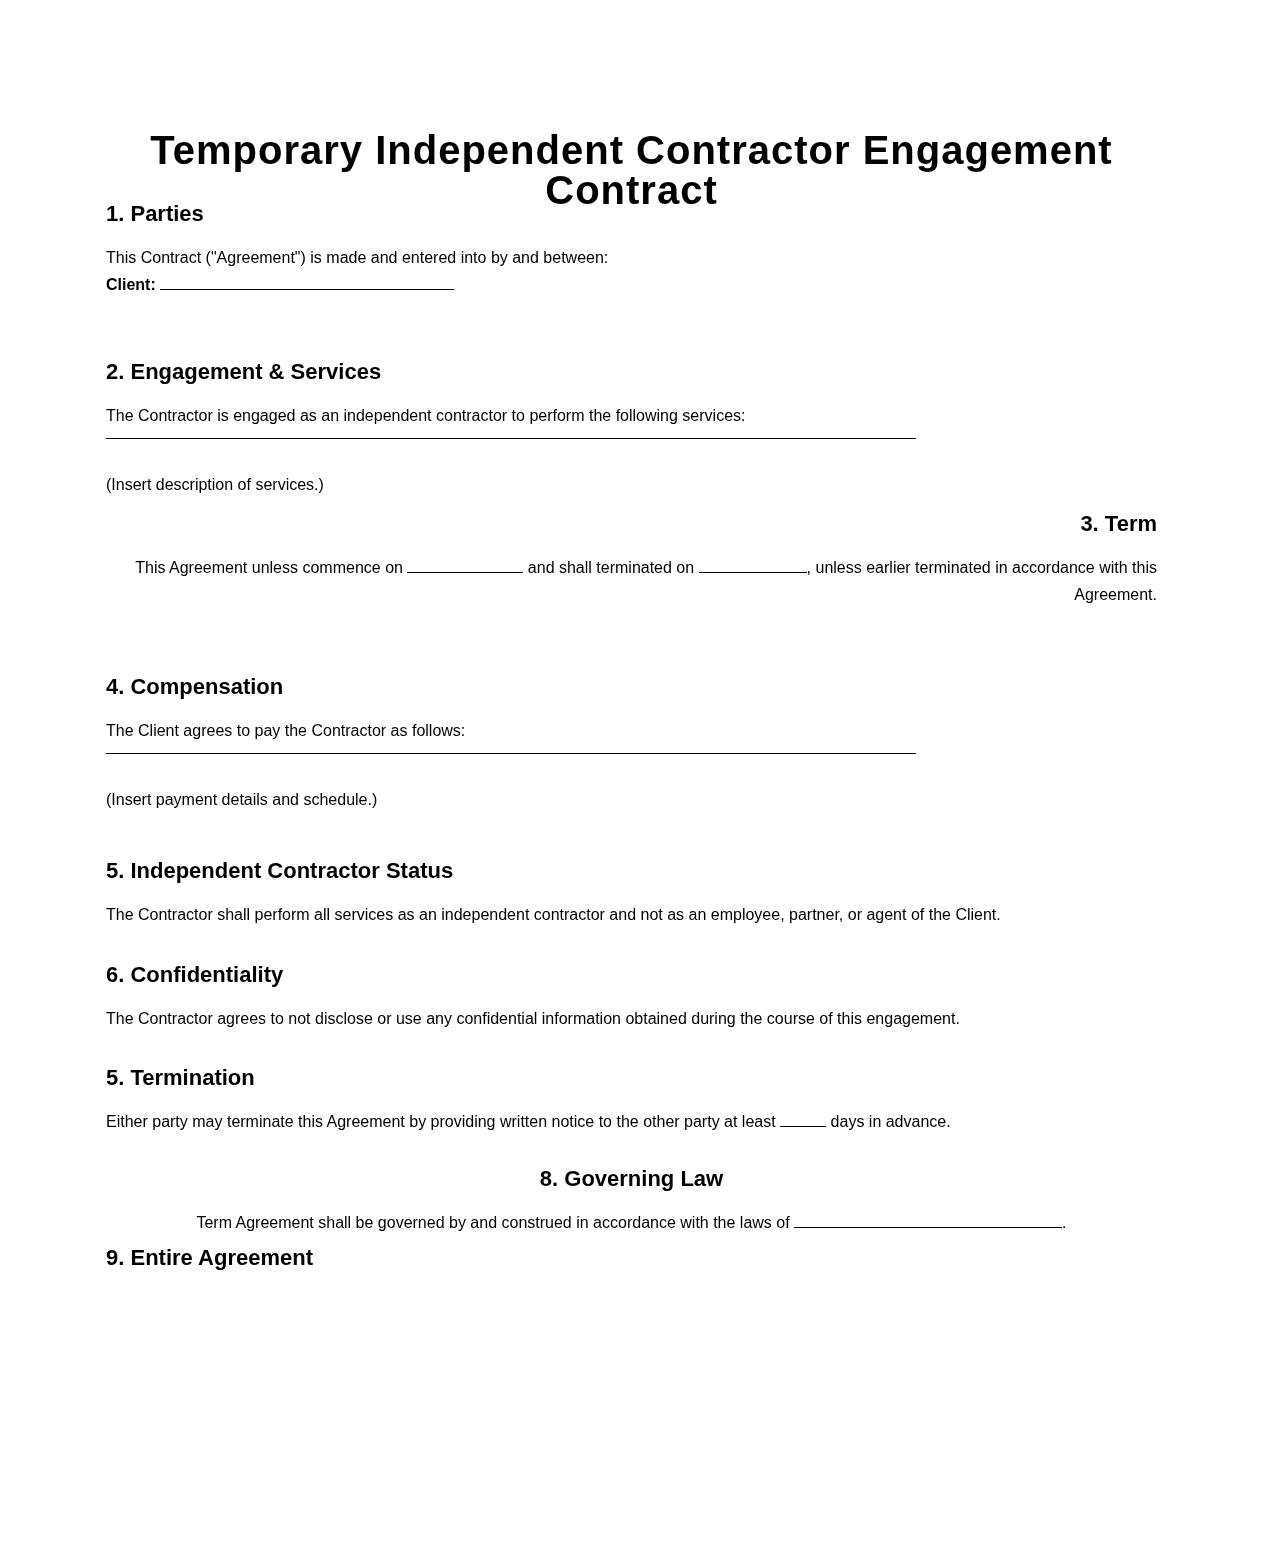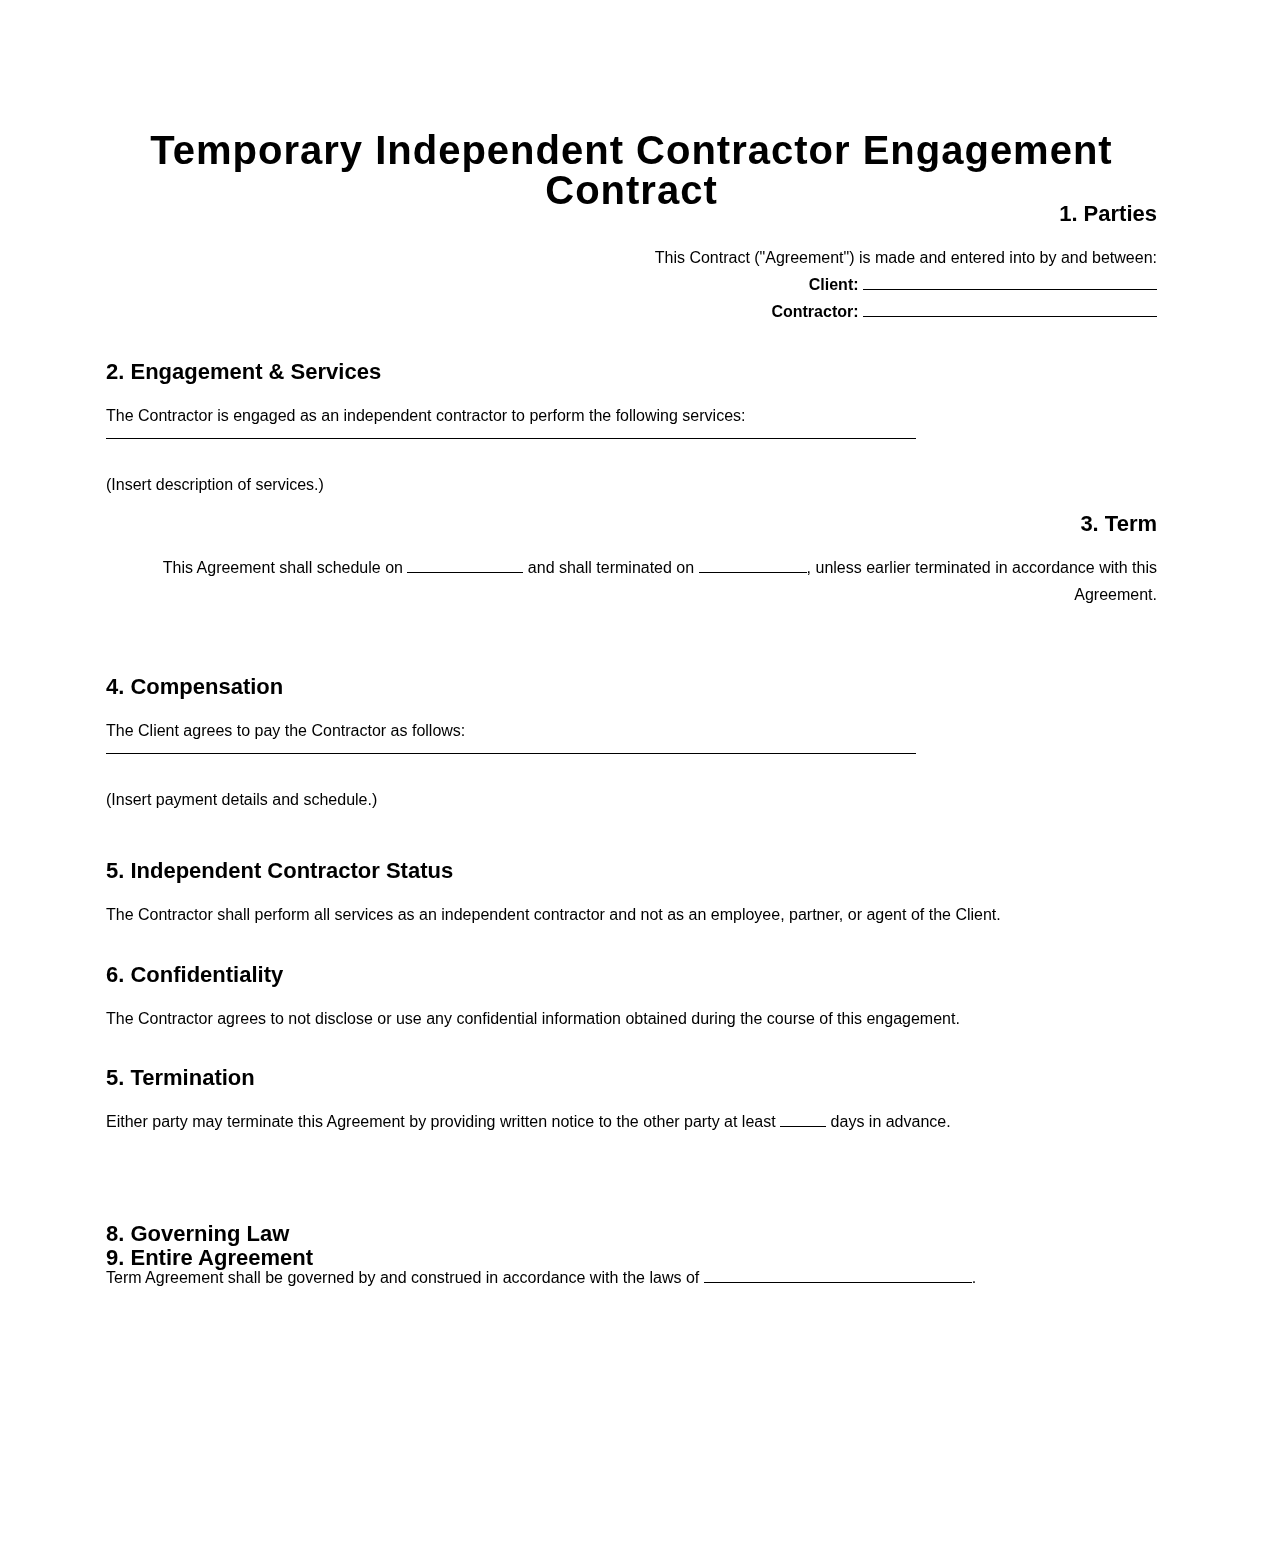--- a/index.html
+++ b/index.html
@@ -12,37 +12,36 @@
   .full-line { border-bottom: 1px solid #000; width: 810px; height: 1px; }
   .label { font-weight: bold; }
   .sec { position: absolute; left: 106px; right: 106px; }
 </style>
 </head>
 <body>
 
 <div class="page">
   <h1>Temporary Independent Contractor Engagement Contract</h1>
 
-  <div class="sec" style="top:200px;text-align:right;">
+  <div class="sec" style="top:200px;">
     <h2>1. Parties</h2>
     <p style="margin-top:16px;">This Contract ("Agreement") is made and entered into by and between:</p>
     <p><span class="label">Client:</span> <span class="line" style="width:294px;"></span></p>
-    <p><span class="label">Contractor:</span> <span class="line" style="width:294px;"></span></p>
   </div>
 
   <div class="sec" style="top:358px;">
     <h2>2. Engagement &amp; Services</h2>
     <p style="margin-top:16px;">The Contractor is engaged as an independent contractor to perform the following services:</p>
     <div class="full-line" style="margin-top:8px;"></div>
     <p style="margin-top:32px;">(Insert description of services.)</p>
   </div>
 
   <div class="sec" style="top:510px;text-align:right;">
     <h2>3. Term</h2>
-    <p style="margin-top:16px;"><span>This Agreement shall schedule on</span> <span class="line" style="width:116px;"></span> <span>and shall terminated on</span> <span class="line" style="width:108px;"></span><span>, unless earlier terminated in accordance with this Agreement.</span></p>
+    <p style="margin-top:16px;"><span>This Agreement unless commence on</span> <span class="line" style="width:116px;"></span> <span>and shall terminated on</span> <span class="line" style="width:108px;"></span><span>, unless earlier terminated in accordance with this Agreement.</span></p>
   </div>
 
   <div class="sec" style="top:673px;">
     <h2>4. Compensation</h2>
     <p style="margin-top:16px;">The Client agrees to pay the Contractor as follows:</p>
     <div class="full-line" style="margin-top:8px;"></div>
     <p style="margin-top:32px;">(Insert payment details and schedule.)</p>
   </div>
 
   <div class="sec" style="top:857px;">
@@ -53,21 +52,21 @@
   <div class="sec" style="top:961px;">
     <h2>6. Confidentiality</h2>
     <p style="margin-top:16px;">The Contractor agrees to not disclose or use any confidential information obtained during the course of this engagement.</p>
   </div>
 
   <div class="sec" style="top:1064px;">
     <h2>5. Termination</h2>
     <p style="margin-top:16px;"><span>Either party may terminate this Agreement by providing written notice to the other party at least</span> <span class="line" style="width:46px;"></span> <span>days in advance.</span></p>
   </div>
 
-  <div class="sec" style="top:1220px;">
+  <div class="sec" style="top:1165px;text-align:center;">
     <h2>8. Governing Law</h2>
     <p style="margin-top:16px;"><span>Term Agreement shall be governed by and construed in accordance with the laws of</span> <span class="line" style="width:268px;"></span><span>.</span></p>
   </div>
 
   <div class="sec" style="top:1244px;">
     <h2>9. Entire Agreement</h2>
   </div>
 </div>
 
 </body></html>

